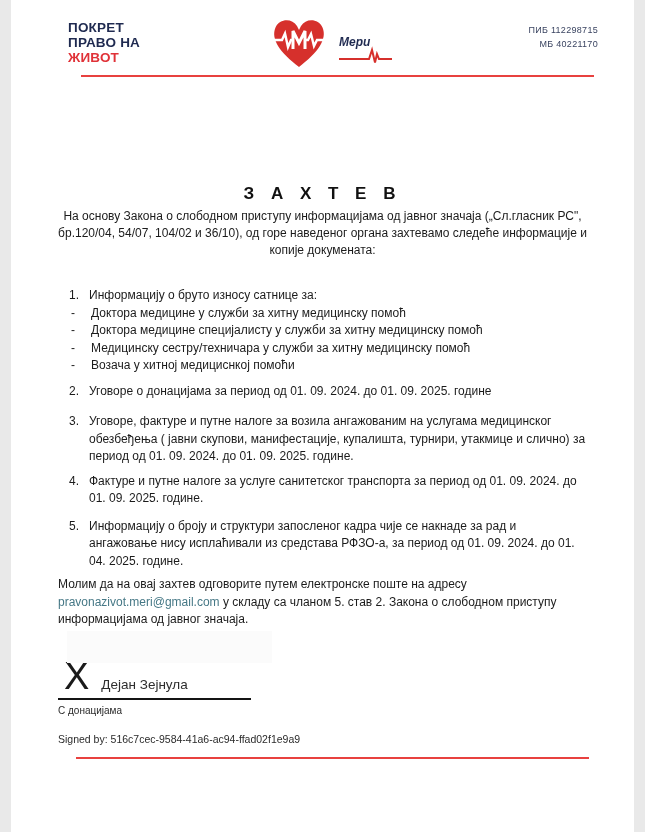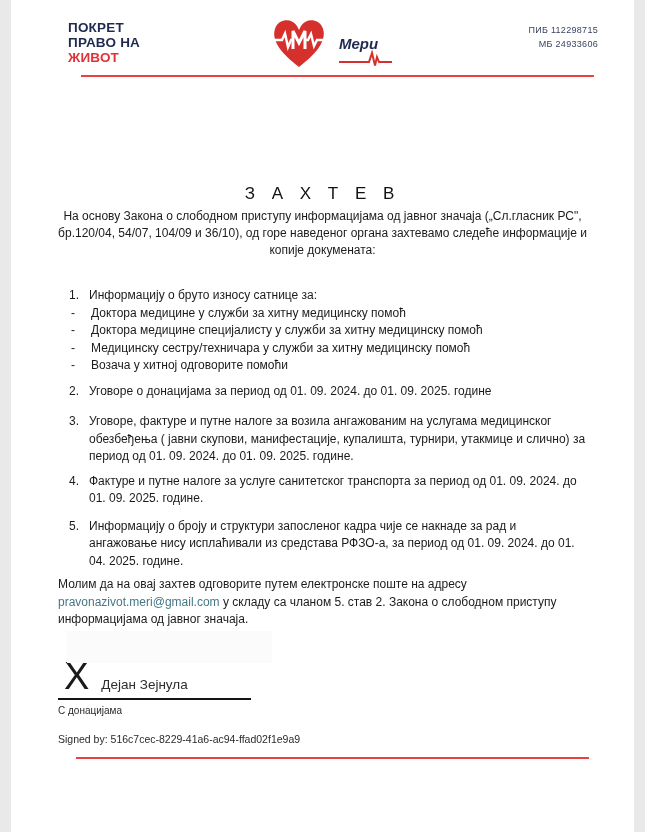--- a/index.html
+++ b/index.html
@@ -8,29 +8,29 @@
     background:#ffffff; overflow:hidden;
     font-family:"Liberation Sans", sans-serif; color:#1b1b1b;
   }
 
   
   .brand { position:absolute; left:57px; top:21px; font-size:13.5px; font-weight:800;
            line-height:1.1; color:#1f2a50; letter-spacing:.2px; }
   .brand .brand-live { color:#e03238; }
   .logo-heart { position:absolute; left:257px; top:14px; }
   .logo-meri  { position:absolute; left:328px; top:35px; width:58px; }
-  .logo-meri .meri-text { font-size:15px; font-weight:800; font-style:italic; color:#1f2a50; display:block; }
+  .logo-meri .meri-text { font-size:12px; font-weight:800; font-style:italic; color:#1f2a50; display:block; }
   .logo-meri svg { display:block; margin-top:-3px; }
   .header-ids { position:absolute; right:36px; top:24px; text-align:right;
                 font-size:9px; line-height:1.55; color:#3a4461; letter-spacing:.3px; }
   .header-rule { position:absolute; left:70px; right:40px; top:75px; height:2px; background:#e8413f; }
 
   
   .content { position:absolute; left:47px; right:47px; top:184px; }
-  .doc-title { text-align:center; font-size:17px; font-weight:400; letter-spacing:6px; color:#111; }
+  .doc-title { text-align:center; font-size:17px; font-weight:700; letter-spacing:6px; color:#111; }
   .doc-intro { max-width:537px; margin:4px auto 0; text-align:center;
                font-size:12px; line-height:17px; color:#1b1b1b; }
 
   .req-list { margin-top:28px; font-size:12px; line-height:17.5px; }
   .item { display:flex; margin-left:11px; }
   .item .marker { flex:none; width:20px; }
   .item .itext  { flex:1; }
   .item.sub .marker { padding-left:2px; }
   .gap-after-1 { margin-bottom:8px; }
   .gap-after-2 { margin-bottom:13px; }
@@ -78,29 +78,29 @@
 
   <div class="logo-meri">
     <span class="meri-text">Мери</span>
     <svg width="58" height="18" viewBox="0 0 58 18">
       <polyline points="0,13 30,13 33,4 36,16.5 38,8 40,13 53,13" stroke="#d6302c" stroke-width="2" fill="none"></polyline>
     </svg>
   </div>
 
   <div class="header-ids">
     <div>ПИБ 112298715</div>
-    <div>МБ 24933606</div>
+    <div>МБ 40221170</div>
   </div>
 
   <div class="header-rule"></div>
 
   <div class="content">
 
     <div class="doc-title">З А Х Т Е В</div>
-    <div class="doc-intro">На основу Закона о слободном приступу информацијама од јавног значаја („Сл.гласник РС", бр.120/04, 54/07, 104/09 и 36/10), од горе наведеног органа захтевамо следеће информације и копије докумената:</div>
+    <div class="doc-intro">На основу Закона о слободном приступу информацијама од јавног значаја („Сл.гласник РС", бр.120/04, 54/07, 104/02 и 36/10), од горе наведеног органа захтевамо следеће информације и копије докумената:</div>
 
     <div class="req-list">
 
       <div class="item">
         <span class="marker">1.</span>
         <span class="itext">Информацију о бруто износу сатнице за:</span>
       </div>
       <div class="item sub">
         <span class="marker">-</span>
         <span class="itext">Доктора медицине у служби за хитну медицинску помоћ</span>
@@ -108,21 +108,21 @@
       <div class="item sub">
         <span class="marker">-</span>
         <span class="itext">Доктора медицине специјалисту у служби за хитну медицинску помоћ</span>
       </div>
       <div class="item sub">
         <span class="marker">-</span>
         <span class="itext">Медицинску сестру/техничара у служби за хитну медицинску помоћ</span>
       </div>
       <div class="item sub gap-after-1">
         <span class="marker">-</span>
-        <span class="itext">Возача у хитној одговорите помоћи</span>
+        <span class="itext">Возача у хитној медициснкој помоћи</span>
       </div>
 
       <div class="item gap-after-2">
         <span class="marker">2.</span>
         <span class="itext">Уговоре о донацијама за период од 01. 09. 2024. до 01. 09. 2025. године</span>
       </div>
 
       <div class="item gap-after-3">
         <span class="marker">3.</span>
         <span class="itext">Уговоре, фактуре и путне налоге за возила ангажованим на  услугама медицинског обезбеђења ( јавни скупови, манифестације, купалишта, турнири, утакмице и слично) за период од 01. 09. 2024. до 01. 09. 2025. године.</span>
@@ -145,20 +145,20 @@
     </div>
 
     <div class="sig-block">
       <div class="sig-row">
         <div class="sig-shade"></div>
         <span class="sig-x">X</span>
         <span class="sig-name">Дејан Зејнула</span>
       </div>
       <div class="sig-line"></div>
       <div class="sig-regards">С донацијама</div>
-      <div class="sig-signed">Signed by: 516c7cec-8229-41a6-ac94-ffad02f1e9a9</div>
+      <div class="sig-signed">Signed by: 516c7cec-9584-41a6-ac94-ffad02f1e9a9</div>
     </div>
 
   </div>
 
   <div class="footer-rule"></div>
 
 </div>
 
 </body></html>

